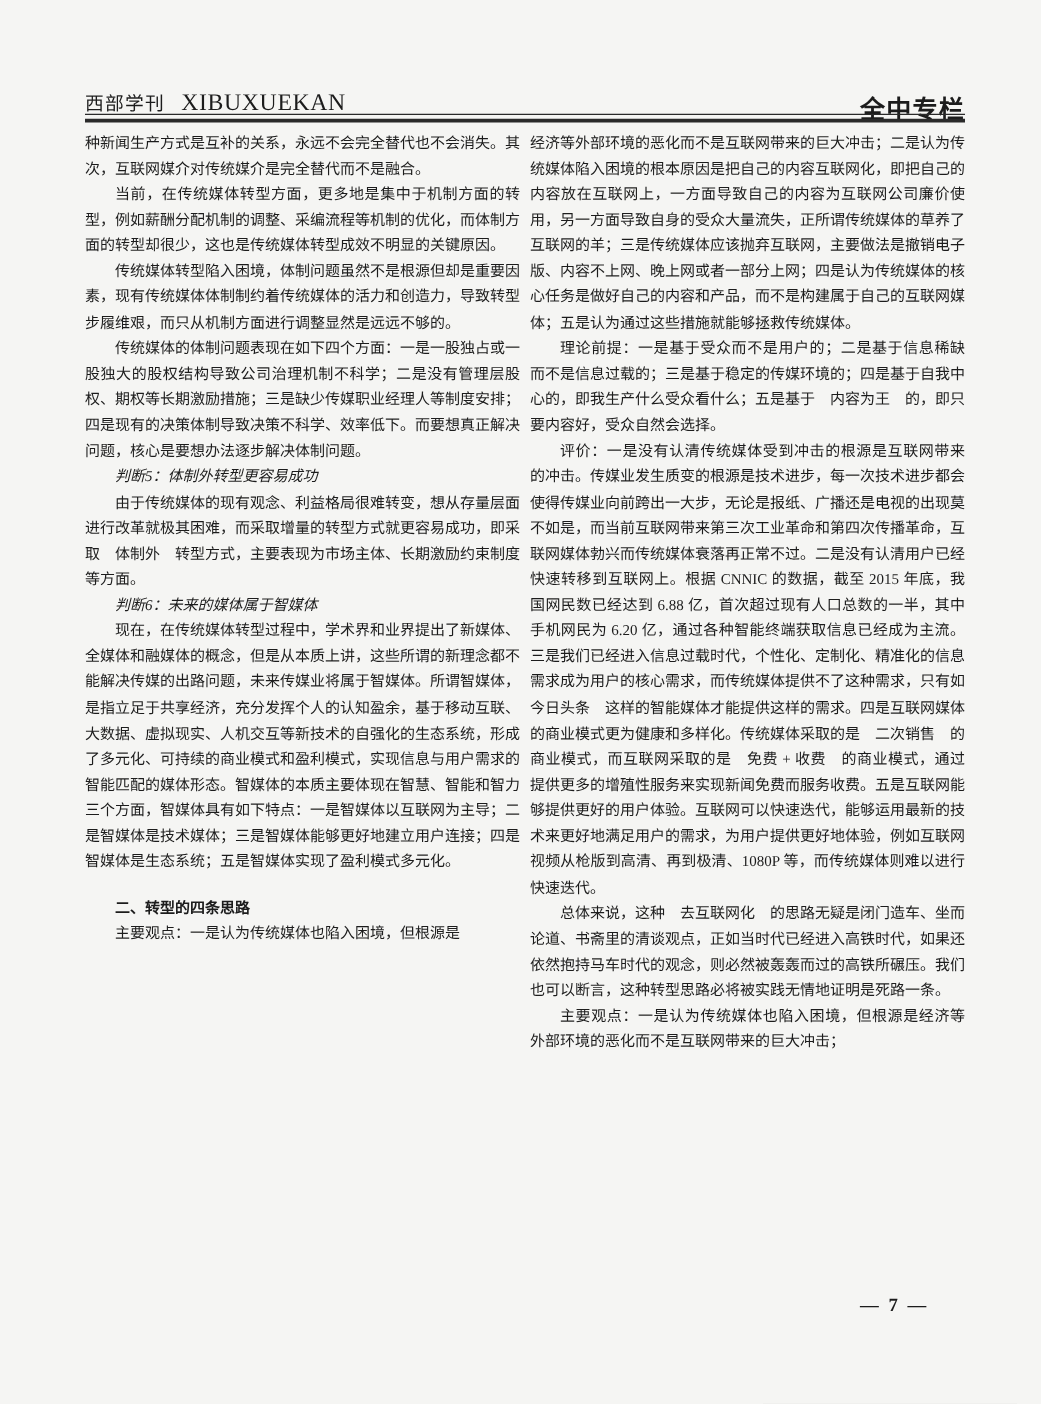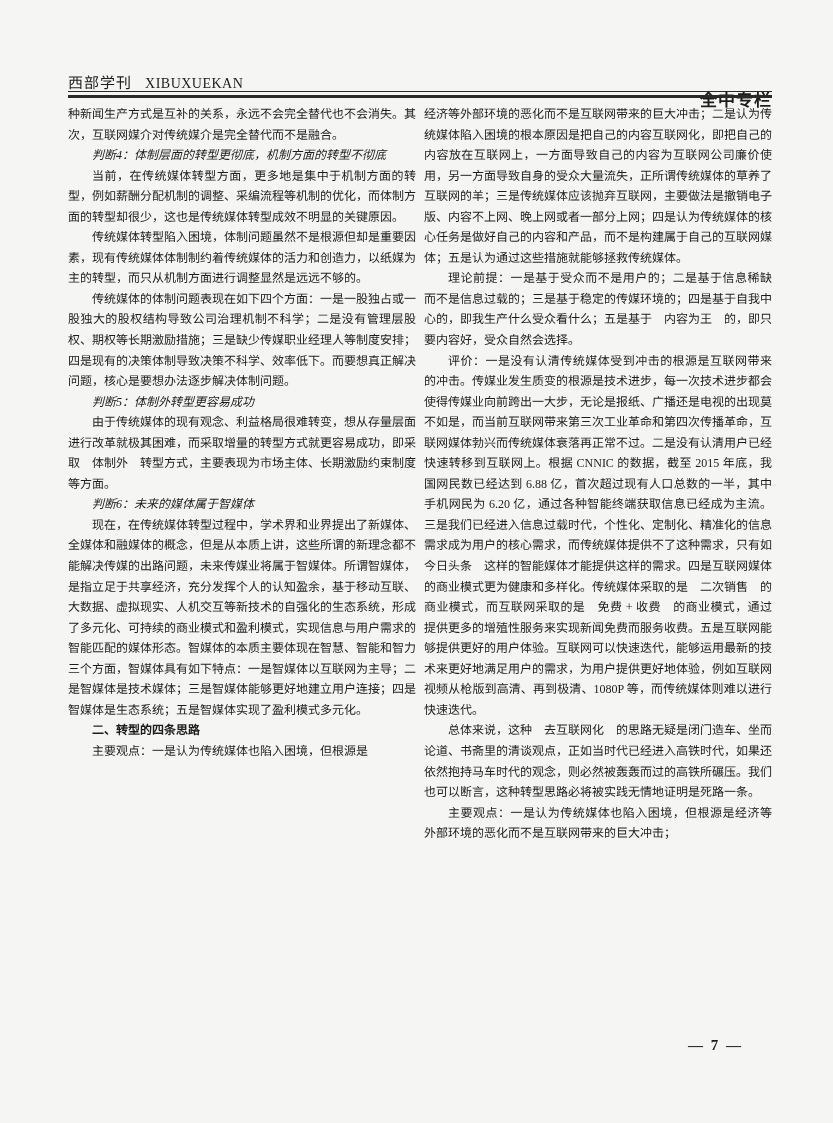--- a/index.html
+++ b/index.html
@@ -13,40 +13,40 @@
     font-family: "Liberation Serif", "DejaVu Serif", serif;
     color: #1c1c1c;
     overflow: hidden;
   }
   
   .hdr-left {
     position: absolute; left: 68px; top: 71px;
     font-size: 15px; white-space: nowrap;
   }
   .journal-cn { font-weight: 400; letter-spacing: 1px; }
-  .journal-en { font-size: 14px; margin-left: 13px; letter-spacing: 0.5px; }
+  .journal-en { font-size: 19px; margin-left: 13px; letter-spacing: 0.5px; }
   .hdr-right {
-    position: absolute; right: 61px; top: 86px;
-    font-size: 17px; font-weight: 700; letter-spacing: 1px; white-space: nowrap;
+    position: absolute; right: 61px; top: 71px;
+    font-size: 20px; font-weight: 700; letter-spacing: 1px; white-space: nowrap;
   }
   .rule { position: absolute; left: 68px; right: 61px; background: #2a2a2a; }
   .rule-thin  { top: 91px; height: 1px; }
   .rule-thick { top: 95px; height: 3px; }
   
   .col {
     position: absolute; top: 104px; width: 348px;
     font-size: 12px; line-height: 20.55px;
     text-align: justify; text-justify: inter-ideograph;
   }
   .col-left  { left: 68px; }
   .col-right { left: 424px; }
   .para { text-indent: 2em; margin: 0; }
   .para.continuation { text-indent: 0; }
   .para.heading-italic { font-style: italic; }
-  .para.heading-bold { font-weight: 700; }
+  .para.heading-bold { font-weight: 700; margin-top: 16px; }
   .para .lead { font-weight: 400; font-style: normal; }
   
   .page-number {
     position: absolute; top: 1037px; right: 90px;
     font-size: 15px; font-weight: 700; letter-spacing: 2px; white-space: nowrap;
   }
 </style>
 </head>
 <body>
 
@@ -56,23 +56,22 @@
     <span class="journal-cn">西部学刊</span><span class="journal-en">XIBUXUEKAN</span>
   </div>
 
   <div class="hdr-right">全中专栏</div>
 
   <div class="rule rule-thin"></div>
   <div class="rule rule-thick"></div>
 
   <div class="col col-left">
       <div class="para continuation">种新闻生产方式是互补的关系，永远不会完全替代也不会消失。其次，互联网媒介对传统媒介是完全替代而不是融合。</div>
-      <div class="para heading-italic">判断4：体制层面的转型更彻底，机制方面的转型不彻底</div>
       <div class="para paragraph">当前，在传统媒体转型方面，更多地是集中于机制方面的转型，例如薪酬分配机制的调整、采编流程等机制的优化，而体制方面的转型却很少，这也是传统媒体转型成效不明显的关键原因。</div>
-      <div class="para paragraph">传统媒体转型陷入困境，体制问题虽然不是根源但却是重要因素，现有传统媒体体制制约着传统媒体的活力和创造力，以纸媒为主的转型，而只从机制方面进行调整显然是远远不够的。</div>
+      <div class="para paragraph">传统媒体转型陷入困境，体制问题虽然不是根源但却是重要因素，现有传统媒体体制制约着传统媒体的活力和创造力，导致转型步履维艰，而只从机制方面进行调整显然是远远不够的。</div>
       <div class="para paragraph">传统媒体的体制问题表现在如下四个方面：一是一股独占或一股独大的股权结构导致公司治理机制不科学；二是没有管理层股权、期权等长期激励措施；三是缺少传媒职业经理人等制度安排；四是现有的决策体制导致决策不科学、效率低下。而要想真正解决问题，核心是要想办法逐步解决体制问题。</div>
       <div class="para heading-italic">判断5：体制外转型更容易成功</div>
       <div class="para paragraph">由于传统媒体的现有观念、利益格局很难转变，想从存量层面进行改革就极其困难，而采取增量的转型方式就更容易成功，即采取　体制外　转型方式，主要表现为市场主体、长期激励约束制度等方面。</div>
       <div class="para heading-italic">判断6：未来的媒体属于智媒体</div>
       <div class="para paragraph">现在，在传统媒体转型过程中，学术界和业界提出了新媒体、全媒体和融媒体的概念，但是从本质上讲，这些所谓的新理念都不能解决传媒的出路问题，未来传媒业将属于智媒体。所谓智媒体，是指立足于共享经济，充分发挥个人的认知盈余，基于移动互联、大数据、虚拟现实、人机交互等新技术的自强化的生态系统，形成了多元化、可持续的商业模式和盈利模式，实现信息与用户需求的智能匹配的媒体形态。智媒体的本质主要体现在智慧、智能和智力三个方面，智媒体具有如下特点：一是智媒体以互联网为主导；二是智媒体是技术媒体；三是智媒体能够更好地建立用户连接；四是智媒体是生态系统；五是智媒体实现了盈利模式多元化。</div>
       <div class="para heading-bold">二、转型的四条思路</div>
       <div class="para paragraph-lead"><span class="lead">主要观点：</span>一是认为传统媒体也陷入困境，但根源是</div>
     </div>
   <div class="col col-right">
       <div class="para continuation">经济等外部环境的恶化而不是互联网带来的巨大冲击；二是认为传统媒体陷入困境的根本原因是把自己的内容互联网化，即把自己的内容放在互联网上，一方面导致自己的内容为互联网公司廉价使用，另一方面导致自身的受众大量流失，正所谓传统媒体的草养了互联网的羊；三是传统媒体应该抛弃互联网，主要做法是撤销电子版、内容不上网、晚上网或者一部分上网；四是认为传统媒体的核心任务是做好自己的内容和产品，而不是构建属于自己的互联网媒体；五是认为通过这些措施就能够拯救传统媒体。</div>

